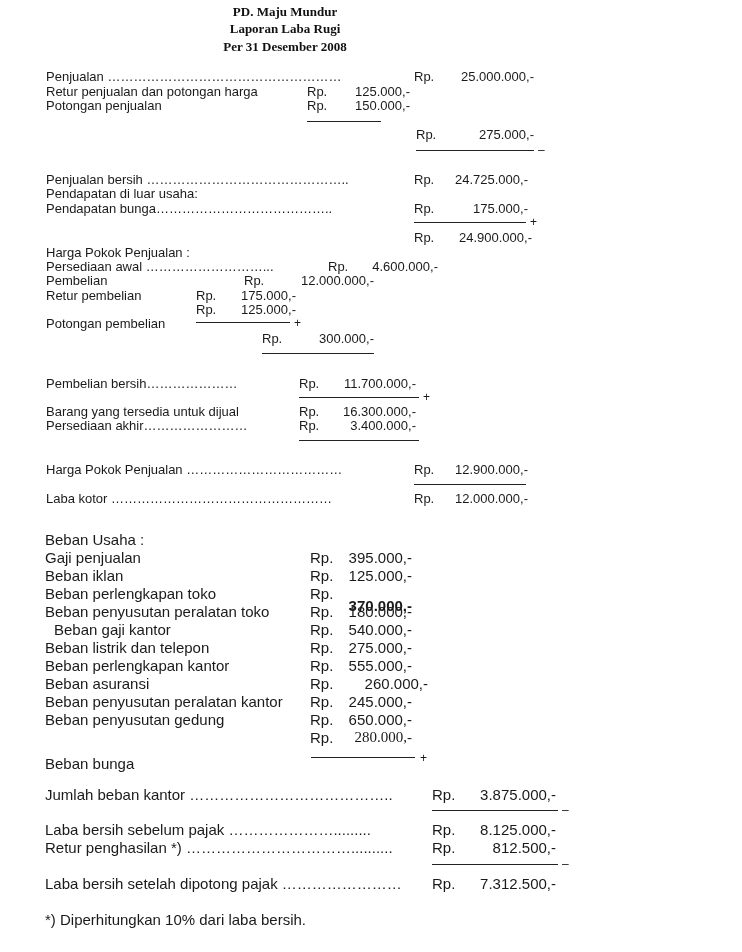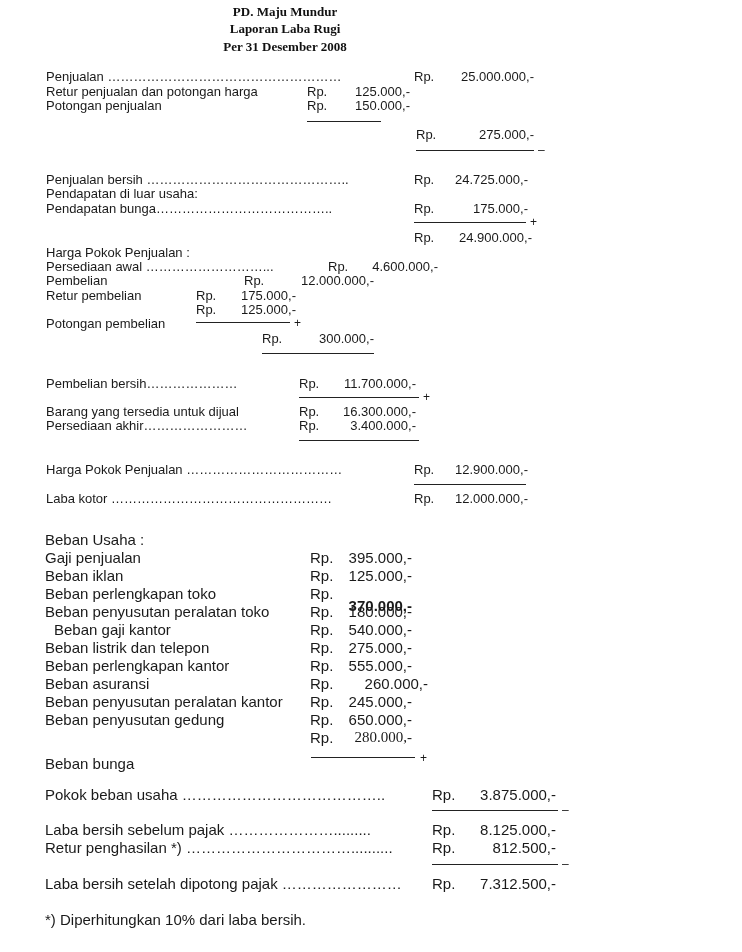--- a/index.html
+++ b/index.html
@@ -143,21 +143,21 @@
   <div class="t big" style="left:310px;top:711px;">Rp.</div>
   <div class="t big num" style="left:334px;top:711px;width:78px;">650.000,-</div>
 
   <div class="t big" style="left:45px;top:729px;margin-top:26px;">Beban bunga</div>
   <div class="t big" style="left:310px;top:729px;">Rp.</div>
   <div class="t big num" style="left:334px;top:729px;width:78px;font-family:Liberation Serif, serif;">280.000,-</div>
 </div>
 <div class="rule" style="left:311px;top:757px;width:104px;"></div>
 <div class="sign" style="left:420px;top:752px;">+</div>
 
-<div class="t big" style="left:45px;top:786px;">Pokok beban usaha …………………………………..</div>
+<div class="t big" style="left:45px;top:786px;">Jumlah beban kantor …………………………………..</div>
 <div class="t big" style="left:432px;top:786px;">Rp.</div>
 <div class="t big num" style="left:456px;top:786px;width:100px;">3.875.000,-</div>
 <div class="rule" style="left:432px;top:810px;width:126px;"></div>
 <div class="sign" style="left:562px;top:804px;">–</div>
 
 <div class="t big" style="left:45px;top:821px;">Laba bersih sebelum pajak ………………….........</div>
 <div class="t big" style="left:432px;top:821px;">Rp.</div>
 <div class="t big num" style="left:456px;top:821px;width:100px;">8.125.000,-</div>
 
 <div class="t big" style="left:45px;top:839px;">Retur penghasilan *) ……………………………..........</div>

